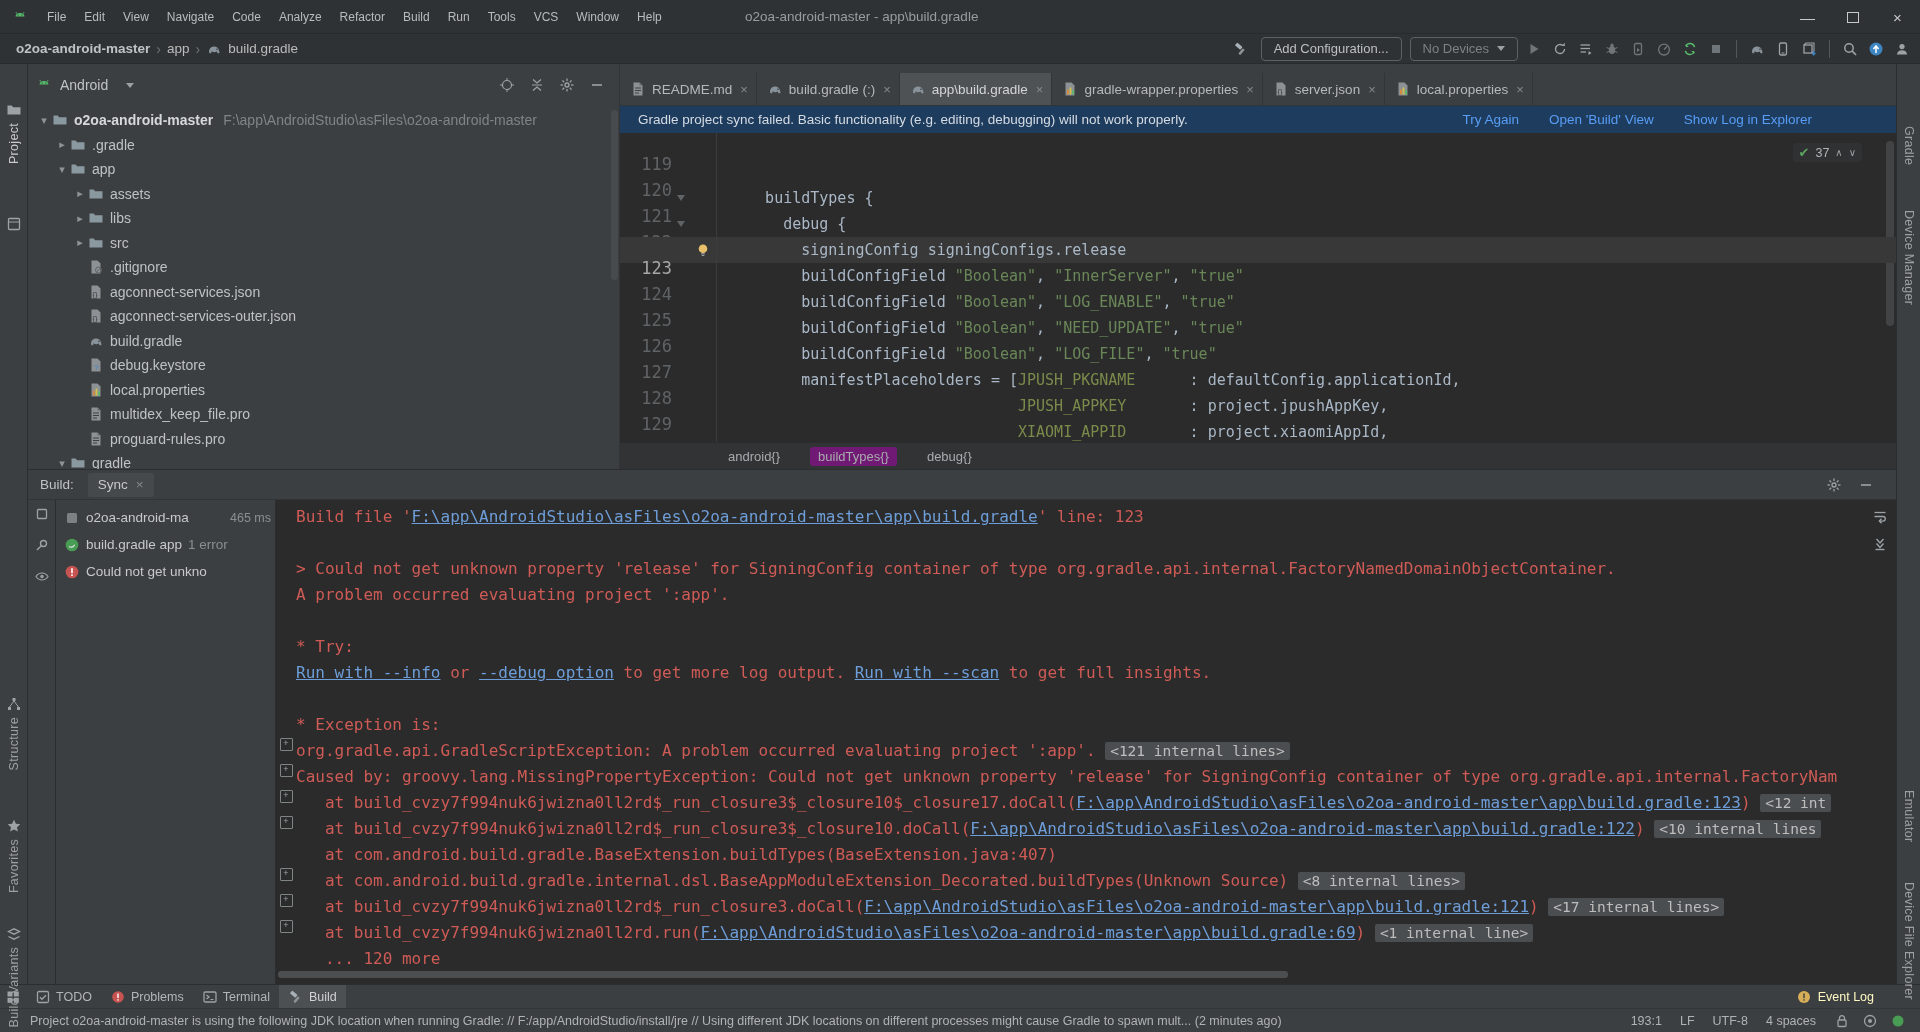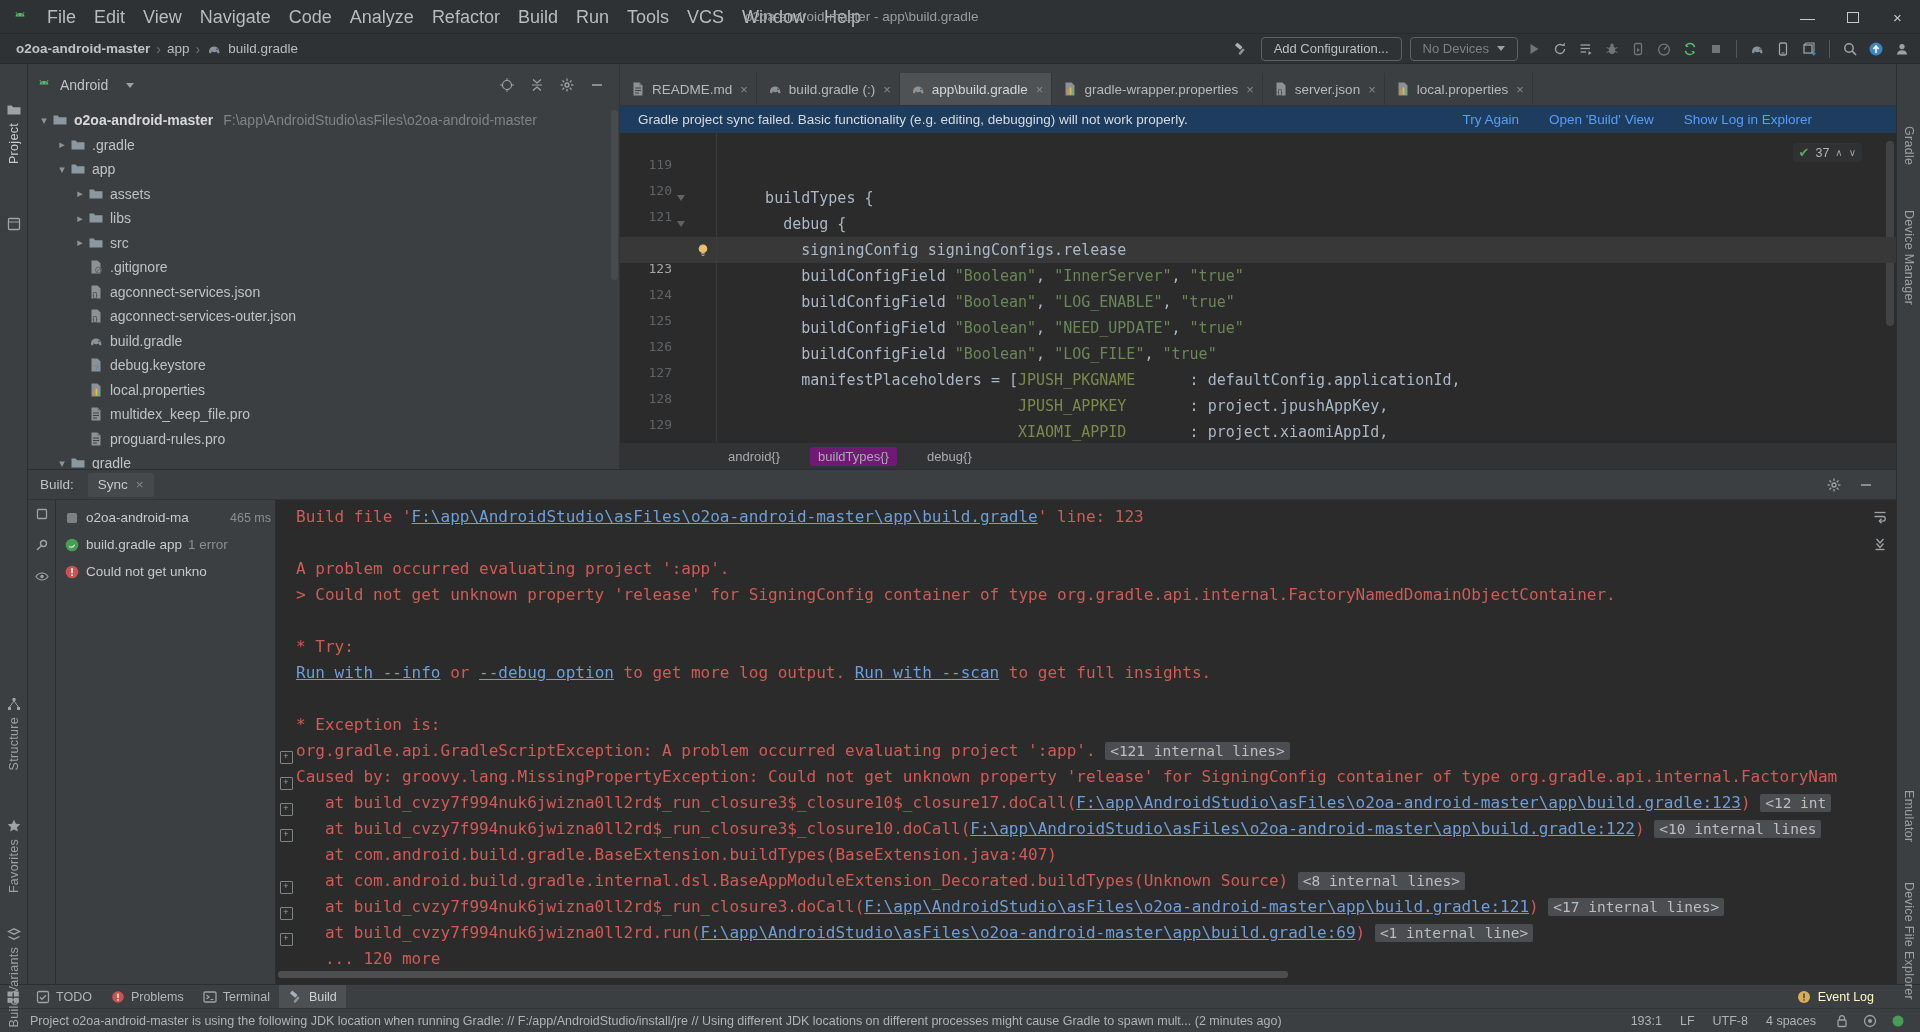--- a/index.html
+++ b/index.html
@@ -2,21 +2,21 @@
 <html><head>
 <meta charset="utf-8">
 <style>
   html,body{margin:0;padding:0;background:#3c3f41;width:1920px;height:1032px;overflow:hidden;
     font-family:"Liberation Sans",sans-serif;-webkit-font-smoothing:antialiased;color:#bbbbbb;}
   .ic{display:inline-flex;width:16px;height:16px;align-items:center;justify-content:center;flex:0 0 16px;}
   .ic svg{display:block;}
   
   .titlebar{height:34px;background:#2f3234;display:flex;align-items:center;position:relative;border-bottom:1px solid #282b2d;box-sizing:border-box;}
   .app-icon{margin:0 10px 0 12px;}
-  .menu-item{padding:0 9px;font-size:18px;color:#b9bcbe;line-height:34px;cursor:default;}
+  .menu-item{padding:0 9px;font-size:12px;color:#b9bcbe;line-height:34px;cursor:default;}
   .win-title{position:absolute;left:745px;top:0;line-height:34px;font-size:13.5px;color:#9a9da0;}
   .win-controls{position:absolute;right:0;top:0;display:flex;height:34px;}
   .win-btn{width:45px;height:34px;display:flex;align-items:center;justify-content:center;color:#c7c9cb;font-size:15px;}
   .win-max-glyph{display:inline-block;width:10px;height:9px;border:1px solid #c7c9cb;}
   
   .navbar{height:30px;background:#2f3234;display:flex;align-items:center;border-bottom:1px solid #282b2d;box-sizing:border-box;position:relative;}
   .crumbs{display:flex;align-items:center;margin-left:16px;font-size:13.5px;gap:6px;}
   .crumb-root{font-weight:bold;color:#c0c3c5;}
   .crumb-sep{color:#6e7377;font-size:14px;}
   .nav-right{position:absolute;right:10px;display:flex;align-items:center;gap:8px;}
@@ -53,21 +53,21 @@
   .tabbar{height:42px;background:#3c3f41;display:flex;align-items:flex-end;border-bottom:1px solid #323537;box-sizing:border-box;}
   .tab{height:32px;display:flex;align-items:center;gap:6px;padding:0 8px 0 10px;font-size:13.5px;color:#b6b9bb;border-right:1px solid #323537;}
   .tab.active{background:#4e5254;color:#d3d5d7;}
   .tab .close{color:#84898c;font-size:13px;margin-left:2px;}
   .banner{height:27px;background:#1e3c5e;display:flex;align-items:center;font-size:13.5px;color:#d5dbe2;padding-left:18px;}
   .banner-links{margin-left:auto;display:flex;gap:30px;margin-right:84px;}
   .banner-link{color:#589df6;}
   .code-area{flex:1;position:relative;overflow:hidden;background:#2b2b2b;}
   .code-line{height:26px;display:flex;align-items:center;position:relative;}
   .code-line.hl{background:#383838;}
-  .ln{width:52px;text-align:right;color:#606366;font-size:13px;flex:0 0 52px;font-family:"DejaVu Sans Mono",monospace;margin-top:36px;}
+  .ln{width:52px;text-align:right;color:#606366;font-size:17px;flex:0 0 52px;font-family:"DejaVu Sans Mono",monospace;margin-top:36px;}
   .code-line.hl .ln{color:#a4a6a8;}
   .foldcol{width:18px;flex:0 0 18px;display:flex;justify-content:center;}
   .fold-marker{width:0;height:0;border-left:4px solid transparent;border-right:4px solid transparent;border-top:6px solid #606366;}
   .bulbcol{width:26px;flex:0 0 26px;display:flex;justify-content:center;border-right:1px solid #3a3c3d;height:100%;align-items:center;}
   pre.codetext{margin:0;font-family:"DejaVu Sans Mono",monospace;font-size:15px;line-height:26px;padding-left:12px;white-space:pre;}
   .code-p{color:#a9b7c6;} .code-s{color:#6a8759;} .code-k{color:#7a8a4a;}
   .inspect-widget{position:absolute;top:10px;right:34px;display:flex;align-items:center;gap:6px;font-size:12.5px;color:#b3b6b8;background:rgba(49,51,53,.85);padding:2px 6px;border-radius:4px;}
   .inspect-widget .chk{color:#5ba55f;font-size:13px;}
   .inspect-widget .chev{color:#9da0a2;font-size:10px;}
   .ed-scrollbar{position:absolute;right:2px;top:8px;width:8px;height:185px;background:#4d4f51;border-radius:4px;opacity:.7;}
@@ -82,21 +82,21 @@
   .build-tab .close{color:#84898c;}
   .build-header-icons{position:absolute;right:22px;display:flex;gap:16px;align-items:center;}
   .build-body{flex:1;display:flex;min-height:0;background:#2b2b2b;}
   .build-vbar{width:28px;background:#3c3f41;border-right:1px solid #2b2e30;display:flex;flex-direction:column;align-items:center;gap:15px;padding-top:6px;box-sizing:border-box;}
   .build-tree{width:220px;background:#3c3f41;border-right:1px solid #2b2e30;padding-top:4px;box-sizing:border-box;}
   .bt-row{height:27px;display:flex;align-items:center;gap:6px;padding:0 4px 0 8px;font-size:13.5px;white-space:nowrap;overflow:hidden;color:#c6c8ca;}
   .bt-label{overflow:hidden;text-overflow:clip;}
   .bt-time{margin-left:auto;color:#8a8e91;font-size:12.5px;}
   .bt-detail{color:#8a8e91;}
   .console{flex:1;position:relative;overflow:hidden;padding-top:4px;}
-  .con-line{height:26px;display:flex;align-items:flex-end;white-space:pre;overflow:hidden;}
+  .con-line{height:26px;display:flex;align-items:flex-start;white-space:pre;overflow:hidden;}
   .con-gutter{width:20px;flex:0 0 20px;display:flex;justify-content:center;}
   .expander{width:11px;height:11px;border:1px solid #7f8487;color:#9da2a5;font-size:9px;line-height:9px;text-align:center;border-radius:1px;}
   .con-text{font-family:"DejaVu Sans Mono",monospace;font-size:16px;line-height:26px;}
   .seg-e{color:#cf5b56;} 
   .seg-l{color:#6e9ed9;text-decoration:underline;}
   .seg-b{color:#bdbdbd;background:#4b4e50;padding:1px 5px;border-radius:2px;font-size:14.5px;}
   .con-icons{position:absolute;right:8px;top:8px;display:flex;flex-direction:column;gap:12px;}
   .hscroll{position:absolute;bottom:6px;left:2px;width:1010px;height:7px;background:#56585a;border-radius:3px;opacity:.8;}
   
   .toolrow{height:24px;background:#3c3f41;border-top:1px solid #2b2e30;display:flex;align-items:center;font-size:12.5px;box-sizing:border-box;}
@@ -810,22 +810,22 @@
                   <g stroke="#9da2a6" stroke-width="1.4" fill="none">
                     <path d="M4.5 3l3.5 4 3.5-4"></path>
                     <path d="M4.5 7.5l3.5 4 3.5-4"></path>
                     <line x1="3.5" y1="13.5" x2="12.5" y2="13.5"></line>
                   </g>
                 </svg>
               </span>
             </div>
           <div class="con-line"><span class="con-gutter"></span><span class="con-text"><span class="seg-e">Build file '</span><span class="seg-l">F:\app\AndroidStudio\asFiles\o2oa-android-master\app\build.gradle</span><span class="seg-e">' line: 123</span></span></div>
             <div class="con-line"><span class="con-gutter"></span><span class="con-text"></span></div>
+            <div class="con-line"><span class="con-gutter"></span><span class="con-text"><span class="seg-e">&gt; Could not get unknown property 'release' for SigningConfig container of type org.gradle.api.internal.FactoryNamedDomainObjectContainer.</span></span></div>
             <div class="con-line"><span class="con-gutter"></span><span class="con-text"><span class="seg-e">A problem occurred evaluating project ':app'.</span></span></div>
-            <div class="con-line"><span class="con-gutter"></span><span class="con-text"><span class="seg-e">&gt; Could not get unknown property 'release' for SigningConfig container of type org.gradle.api.internal.FactoryNamedDomainObjectContainer.</span></span></div>
             <div class="con-line"><span class="con-gutter"></span><span class="con-text"></span></div>
             <div class="con-line"><span class="con-gutter"></span><span class="con-text"><span class="seg-e">* Try:</span></span></div>
             <div class="con-line"><span class="con-gutter"></span><span class="con-text"><span class="seg-l">Run with --info</span><span class="seg-e"> or </span><span class="seg-l">--debug option</span><span class="seg-e"> to get more log output. </span><span class="seg-l">Run with --scan</span><span class="seg-e"> to get full insights.</span></span></div>
             <div class="con-line"><span class="con-gutter"></span><span class="con-text"></span></div>
             <div class="con-line"><span class="con-gutter"></span><span class="con-text"><span class="seg-e">* Exception is:</span></span></div>
             <div class="con-line"><span class="con-gutter"><span class="expander">+</span></span><span class="con-text"><span class="seg-e">org.gradle.api.GradleScriptException: A problem occurred evaluating project ':app'. </span><span class="seg-b">&lt;121 internal lines&gt;</span></span></div>
             <div class="con-line"><span class="con-gutter"><span class="expander">+</span></span><span class="con-text"><span class="seg-e">Caused by: groovy.lang.MissingPropertyException: Could not get unknown property 'release' for SigningConfig container of type org.gradle.api.internal.FactoryNam</span></span></div>
             <div class="con-line"><span class="con-gutter"><span class="expander">+</span></span><span class="con-text"><span class="seg-e">   at build_cvzy7f994nuk6jwizna0ll2rd$_run_closure3$_closure10$_closure17.doCall(</span><span class="seg-l">F:\app\AndroidStudio\asFiles\o2oa-android-master\app\build.gradle:123</span><span class="seg-e">) </span><span class="seg-b">&lt;12 int</span></span></div>
             <div class="con-line"><span class="con-gutter"><span class="expander">+</span></span><span class="con-text"><span class="seg-e">   at build_cvzy7f994nuk6jwizna0ll2rd$_run_closure3$_closure10.doCall(</span><span class="seg-l">F:\app\AndroidStudio\asFiles\o2oa-android-master\app\build.gradle:122</span><span class="seg-e">) </span><span class="seg-b">&lt;10 internal lines</span></span></div>
             <div class="con-line"><span class="con-gutter"></span><span class="con-text"><span class="seg-e">   at com.android.build.gradle.BaseExtension.buildTypes(BaseExtension.java:407)</span></span></div>

